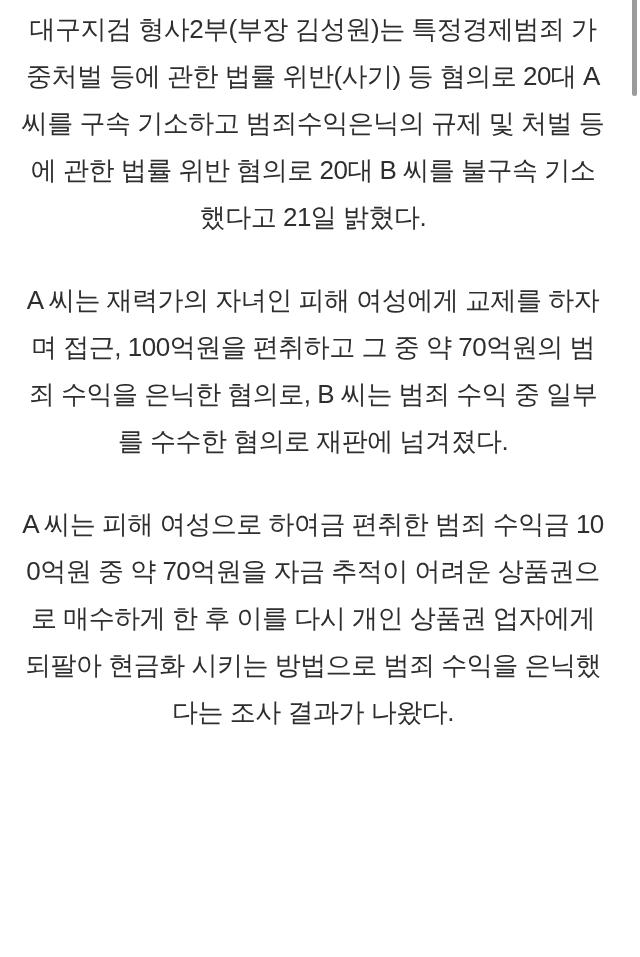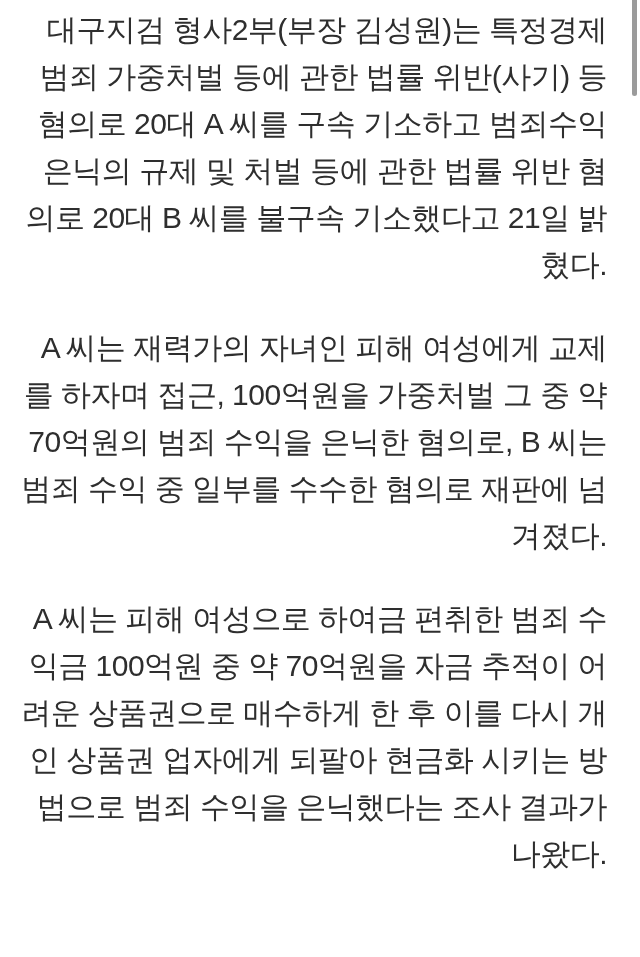--- a/index.html
+++ b/index.html
@@ -14,26 +14,26 @@
     position: relative;
     font-family: "Liberation Sans", sans-serif;
   }
   .article {
     box-sizing: border-box;
     width: 640px;
     padding: 6px 33px 0 19px;
   }
   .article p {
     margin: 0 0 36px 0;
-    font-size: 30px;
+    font-size: 26px;
     line-height: 47px;
     letter-spacing: -0.5px;
     color: #2e2e2e;
     word-break: break-all;
-    text-align: right;
+    text-align: center;
   }
   .article p:last-child {
     margin-bottom: 0;
   }
   .scrollbar-track {
     position: absolute;
     top: 0;
     right: 0;
     width: 10px;
     height: 957px;
@@ -47,19 +47,19 @@
     height: 96px;
     background: #9b9b9b;
     border-radius: 0 0 3px 3px;
   }
 </style>
 </head>
 <body>
 
 <div class="article">
   <p>대구지검 형사2부(부장 김성원)는 특정경제범죄 가중처벌 등에 관한 법률 위반(사기) 등 혐의로 20대 A 씨를 구속 기소하고 범죄수익은닉의 규제 및 처벌 등에 관한 법률 위반 혐의로 20대 B 씨를 불구속 기소했다고 21일 밝혔다.</p>
-  <p>A 씨는 재력가의 자녀인 피해 여성에게 교제를 하자며 접근, 100억원을 가중처벌 그 중 약 70억원의 범죄 수익을 은닉한 혐의로, B 씨는 범죄 수익 중 일부를 수수한 혐의로 재판에 넘겨졌다.</p>
+  <p>A 씨는 재력가의 자녀인 피해 여성에게 교제를 하자며 접근, 100억원을 편취하고 그 중 약 70억원의 범죄 수익을 은닉한 혐의로, B 씨는 범죄 수익 중 일부를 수수한 혐의로 재판에 넘겨졌다.</p>
   <p>A 씨는 피해 여성으로 하여금 편취한 범죄 수익금 100억원 중 약 70억원을 자금 추적이 어려운 상품권으로 매수하게 한 후 이를 다시 개인 상품권 업자에게 되팔아 현금화 시키는 방법으로 범죄 수익을 은닉했다는 조사 결과가 나왔다.</p>
 </div>
 
 <div class="scrollbar-track">
   <div class="scrollbar-thumb"></div>
 </div>
 
 </body></html>

